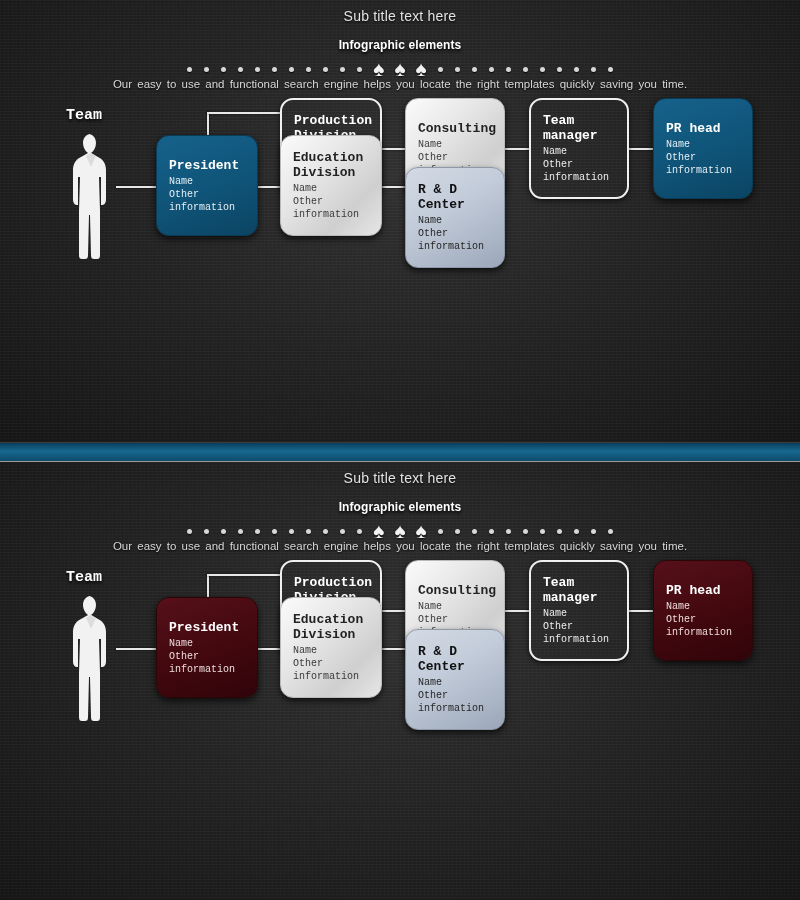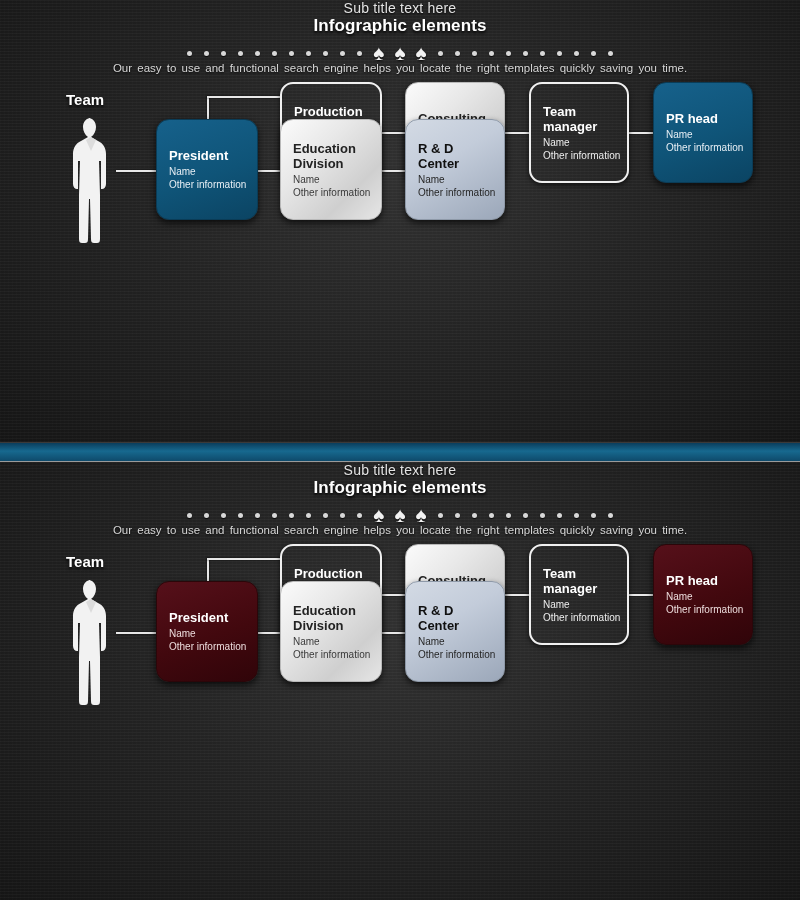--- a/index.html
+++ b/index.html
@@ -24,27 +24,27 @@
 
   
   .bar{width:800px;}
   .bar-blue{
     height:18px;
     background:linear-gradient(180deg,#0a3d5c 0%,#17698f 45%,#0e4a6b 100%);
     border-top:1px solid #3a3a3a;border-bottom:1px solid #9a9a9a;
   }
 
   
-  .header{text-align:center;}
+  .header{text-align:center;padding-top:8px;}
   .subtitle{
     color:#e3e3e3;font-size:14px;letter-spacing:.2px;
     text-shadow:0 1px 2px rgba(0,0,0,.9);
   }
   .title{
-    color:#ffffff;font-size:17px;font-weight:bold;margin-top:0;
+    color:#ffffff;font-size:12px;font-weight:bold;margin-top:14px;
     letter-spacing:.1px;
     text-shadow:0 2px 3px rgba(0,0,0,.95);
   }
   .ornament{
     margin-top:8px;display:flex;align-items:center;justify-content:center;gap:4px;height:18px;
   }
   .ornament .dot{
     width:5px;height:5px;border-radius:50%;
     background:#d8d8d8;box-shadow:0 1px 1px rgba(0,0,0,.8);
     margin:0 4px;
@@ -53,21 +53,21 @@
     color:#f2f2f2;font-size:21px;line-height:16px;margin:0 3px;
     text-shadow:0 1px 2px rgba(0,0,0,.9);
   }
   .desc{
     text-align:center;color:#d7d7d7;font-size:11.5px;
     text-shadow:0 1px 2px rgba(0,0,0,.9);
     word-spacing:2px;
   }
 
   
-  .chart{position:relative;width:800px;height:275px;}
+  .chart{position:relative;width:800px;height:275px;font-family:Liberation Mono, monospace;}
 
   .team-label{
     position:absolute;left:66px;top:17px;color:#ffffff;
     font-size:15px;font-weight:bold;text-shadow:0 2px 3px rgba(0,0,0,.9);
   }
   .person{position:absolute;left:68px;top:42px;width:48px;height:135px;}
 
   .conn{position:absolute;background:#e8e8e8;box-shadow:0 0 2px rgba(0,0,0,.8);}
   .conn-h{height:2px;}
   .conn-v{width:2px;}
@@ -92,20 +92,21 @@
     color:#1e1e1e;border:1px solid #b9b9b9;
     box-shadow:0 3px 6px rgba(0,0,0,.65);
   }
   .n-silver .nm{color:#232323;}
   .n-silver .sub,.n-silver .sub2{color:#3a3a3a;}
 
   .n-steel{
     background:linear-gradient(150deg,#d3dae4 0%,#c3ccda 40%,#9ba7b9 100%);
     color:#141414;border:1px solid #8e99a8;
     box-shadow:0 3px 6px rgba(0,0,0,.65);
+    margin-top:32px;
   }
   .n-steel .nm{color:#101010;}
   .n-steel .sub,.n-steel .sub2{color:#262626;}
 
   .n-blue{
     background:linear-gradient(160deg,#16618b 0%,#0f5478 55%,#0b4463 100%);
     color:#ffffff;border:1px solid #0a3c57;
     box-shadow:0 3px 7px rgba(0,0,0,.7);
   }
   .n-blue .sub,.n-blue .sub2{color:#e6eef4;}

